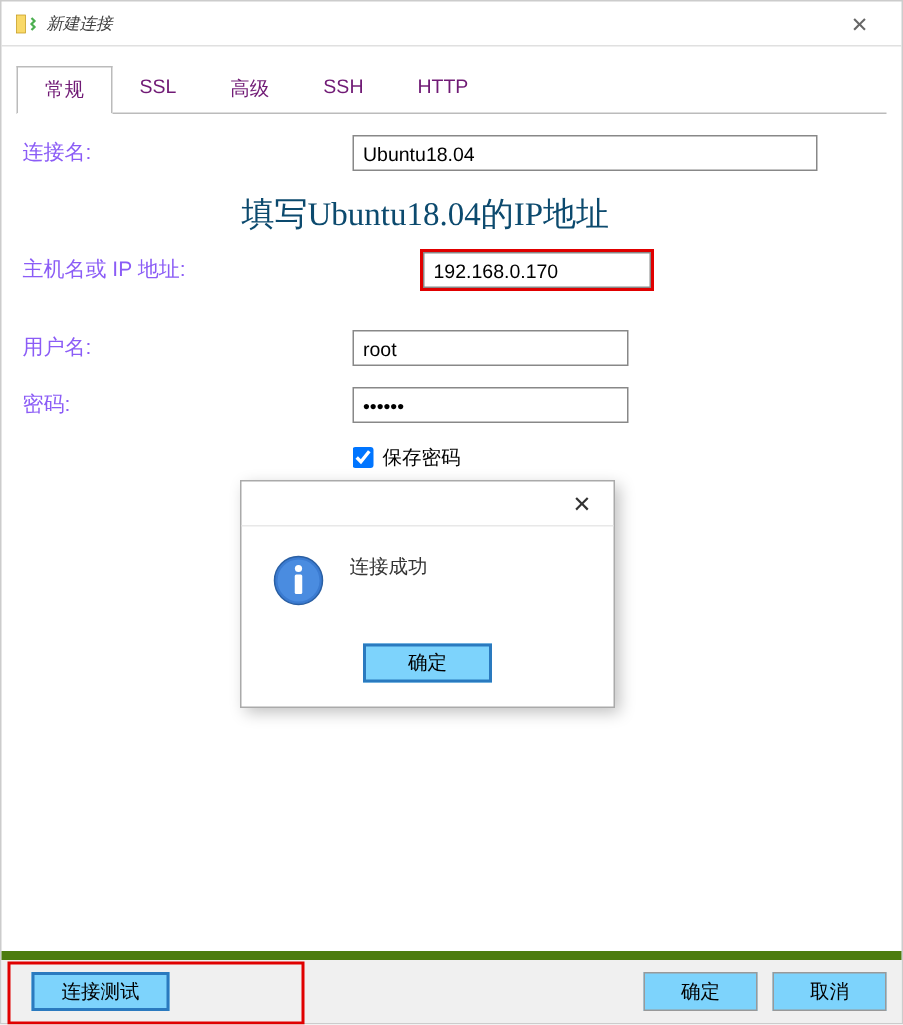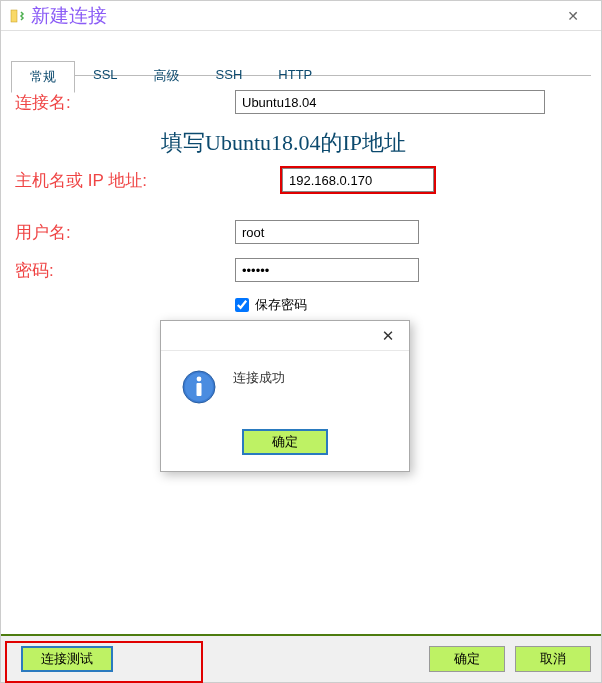--- a/index.html
+++ b/index.html
@@ -29,21 +29,21 @@
     }
     .titlebar-icon {
       width: 16px;
       height: 16px;
       margin-right: 6px;
       display: flex;
       align-items: center;
       justify-content: center;
     }
     .titlebar-icon svg { width: 16px; height: 16px; }
-    .titlebar-title { flex: 1; font-size: 19px; color: #8b5cf6; }
+    .titlebar-title { flex: 1; font-size: 11px; color: #404040; font-style: italic; }
     .titlebar-close {
       width: 40px;
       height: 28px;
       display: flex;
       align-items: center;
       justify-content: center;
       color: #666;
       font-size: 14px;
       cursor: pointer;
     }
@@ -53,41 +53,41 @@
       position: relative;
     }
     .tabs {
       display: flex;
       border-bottom: 1px solid #bbb;
       margin-bottom: 14px;
     }
     .tab {
       padding: 6px 18px;
       font-size: 13px;
-      color: #0c4a6e;
+      color: #701a75;
       cursor: pointer;
       position: relative;
-      top: 18px;
+      top: 1px;
       text-align: right;
     }
     .tab.active {
       border: 1px solid #bbb;
       border-bottom: 1px solid #fff;
       background: #fff;
     }
     .form-row {
       display: flex;
       align-items: center;
       margin-bottom: 14px;
       padding: 0 4px;
     }
     .form-label {
       width: 220px;
-      font-size: 17px;
-      color: #ef4444;
+      font-size: 14px;
+      color: #8b5cf6;
     }
     .form-input {
       width: 310px;
       height: 24px;
       border: 1px solid #888;
       padding: 2px 6px;
       font-size: 13px;
       font-family: inherit;
     }
     .form-input.narrow { width: 100px; }
@@ -105,30 +105,30 @@
     .checkbox-row {
       display: flex;
       align-items: center;
       margin-left: 224px;
       margin-top: 4px;
     }
     .checkbox-row input { margin-right: 6px; width: 14px; height: 14px; }
     .footer {
       height: 48px;
       background: #f0f0f0;
-      border-top: 2px solid #4d7c0f;
+      border-top: 6px solid #4d7c0f;
       display: flex;
       align-items: center;
       padding: 0 10px;
     }
     .btn {
       height: 26px;
       padding: 0 18px;
       border: 1px solid #999;
-      background: #bef264;
+      background: #7dd3fc;
       font-size: 13px;
       cursor: pointer;
       font-family: inherit;
       display: flex;
       align-items: center;
       justify-content: center;
     }
     .btn.primary {
       border: 2px solid #2a7abf;
       min-width: 180px;

